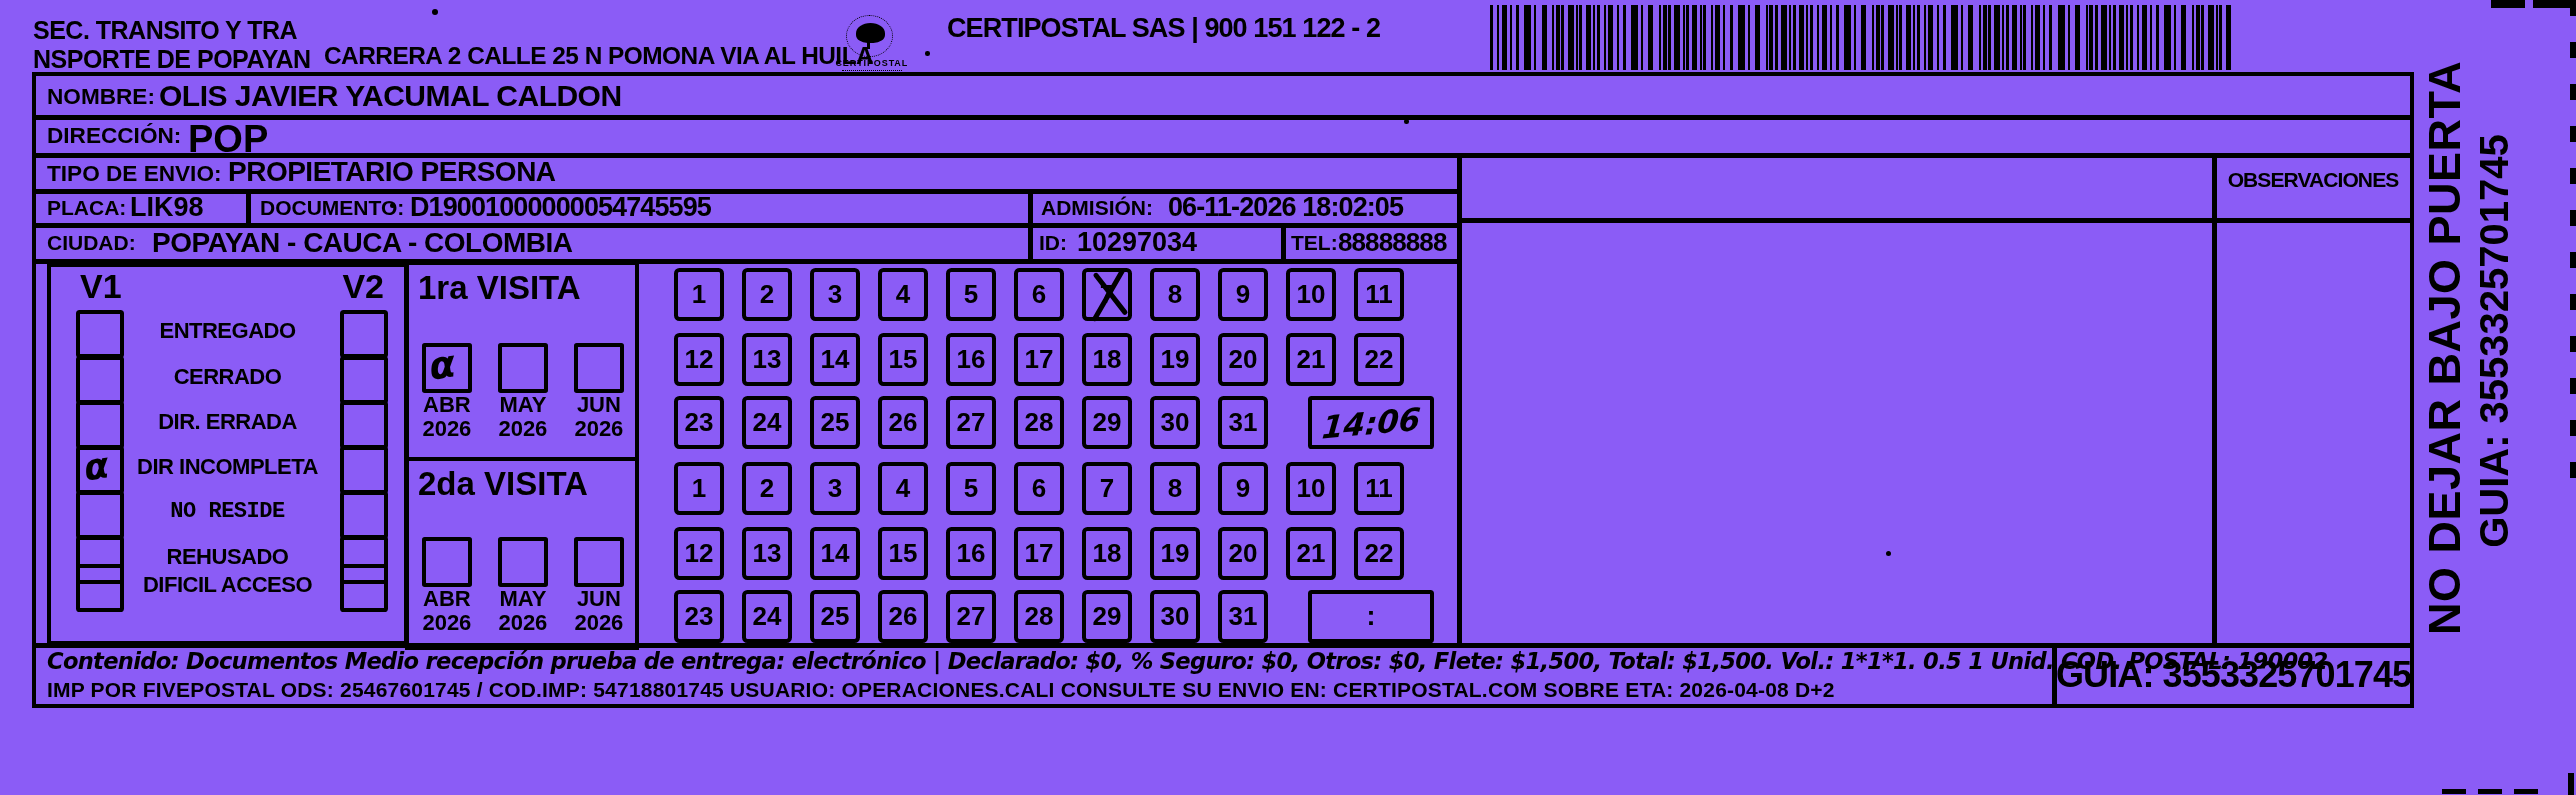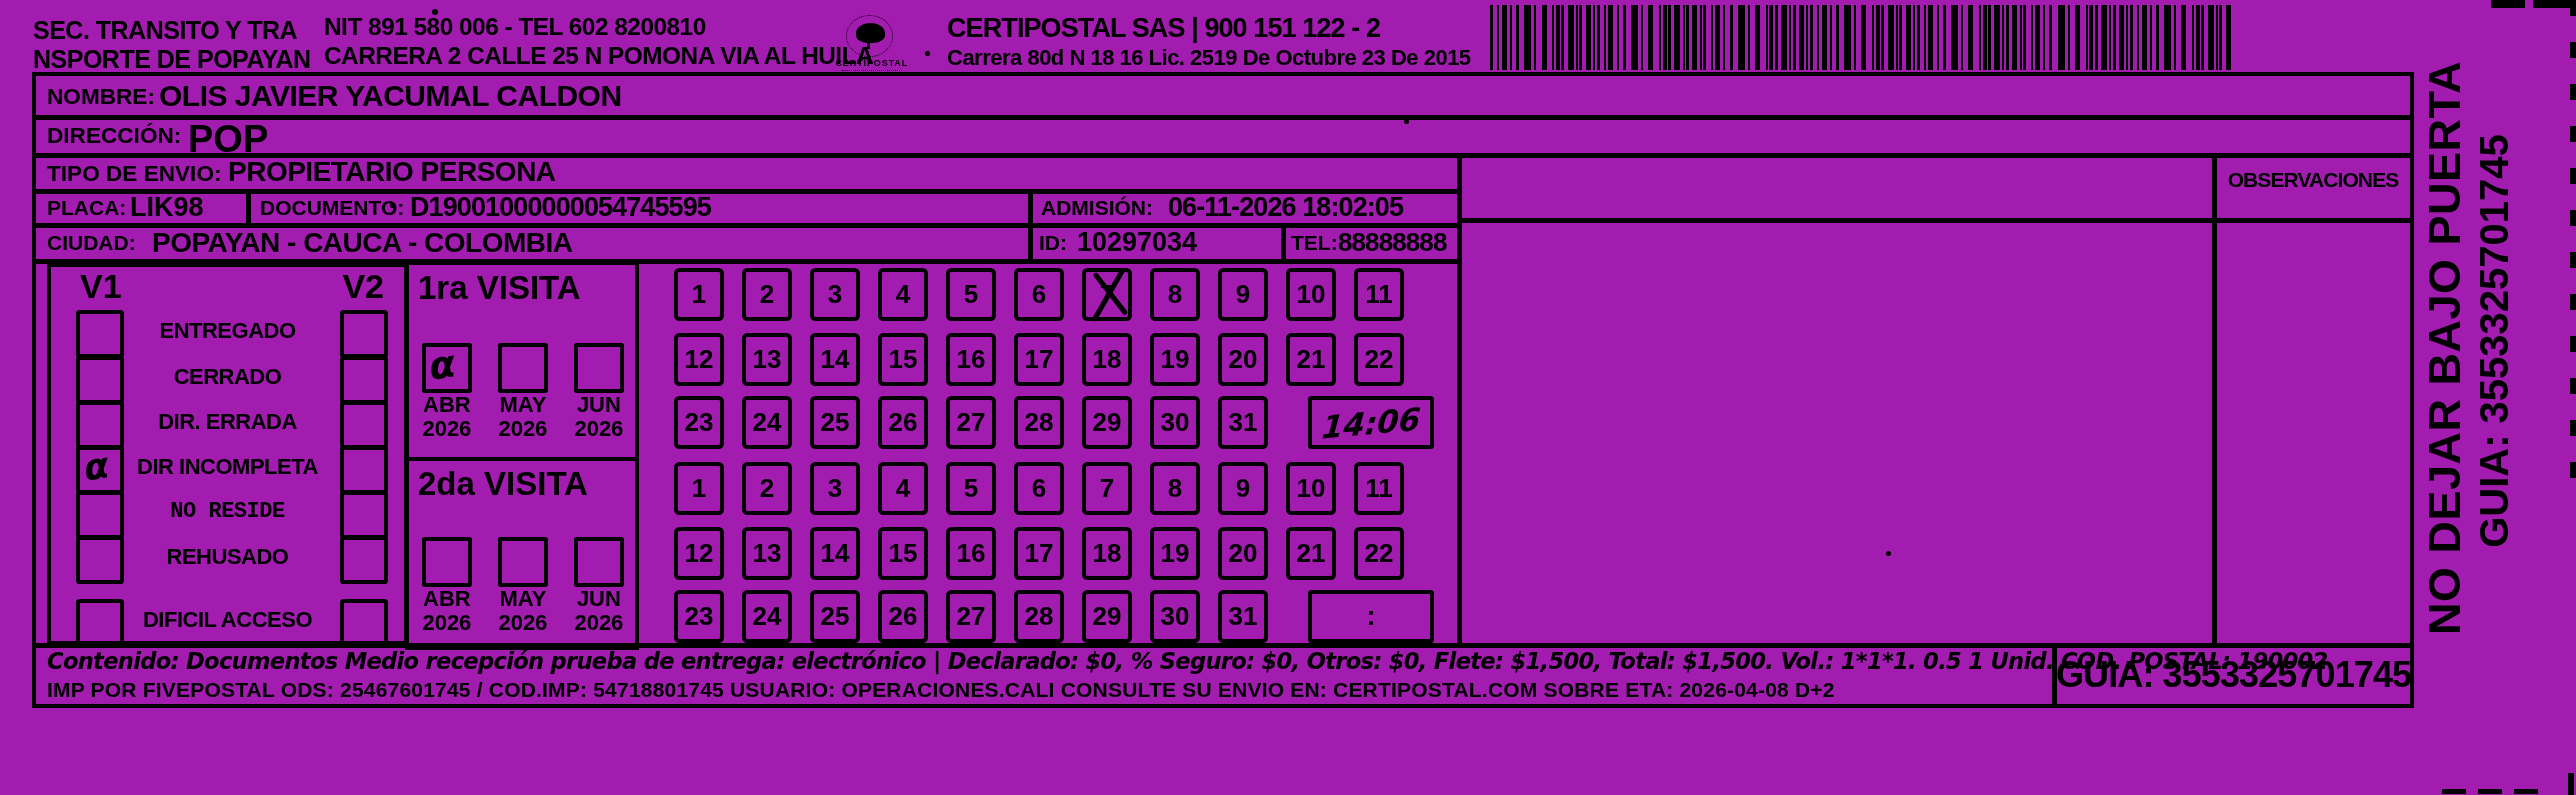--- a/index.html
+++ b/index.html
@@ -1,16 +1,16 @@
 <!DOCTYPE html>
 <html style="font-size:14.5px"><head>
 <meta charset="utf-8">
 <style>
   html,body{margin:0;padding:0;background:#fff;}
-  #page{position:relative;width:2576px;height:795px;background:#a21caf;overflow:hidden;
+  #page{position:relative;width:2576px;height:795px;background:#8b5cf6;overflow:hidden;
         font-family:"Liberation Sans","DejaVu Sans",sans-serif;color:#000;}
   .t{position:absolute;white-space:nowrap;color:#000;}
   .b{font-weight:bold;}
   .ln{position:absolute;background:#000;}
   
   .hdr-line{font-weight:bold;letter-spacing:-0.5px;}
   
   .logo{position:absolute;left:844px;top:14.5px;width:54px;height:56px;}
   .logo .ring{position:absolute;left:1.8px;top:0;width:45px;height:40px;border:1.8px dotted #000;border-radius:50%;}
   .logo .glyph{position:absolute;left:11.8px;top:8.1px;width:25px;height:16.3px;border:2.7px solid #000;border-radius:50% 50% 40% 40%;background:#000;}
@@ -60,33 +60,31 @@
   #corner-mark{position:absolute;left:2568px;top:773px;width:6.3px;height:22.6px;background:#000;}
 </style>
 </head>
 <body>
 
 <div id="page">
 
   <div class="t hdr-line" style="left:33px;top:16.3px;font-size:25px;">SEC. TRANSITO Y TRA</div>
   <div class="t hdr-line" style="left:33px;top:45px;font-size:25px;">NSPORTE DE POPAYAN</div>
 
-  <div class="t hdr-line" style="left:324px;top:12.7px;font-size:24.4px;">NIT 891 580 006 - TEL 602 8200810</div>
   <div class="t hdr-line" style="left:324px;top:42px;font-size:24.4px;">CARRERA 2 CALLE 25 N POMONA VIA AL HUILA</div>
 
   <div class="logo">
     <span class="ring"></span>
     <span class="glyph"></span>
     <span class="tail"></span>
     <span class="cap">CERTIPOSTAL</span>
     <span class="squig"></span>
   </div>
 
   <div class="t b" style="left:947px;top:12.7px;font-size:27px;letter-spacing:-0.9px;">CERTIPOSTAL SAS | 900 151 122 - 2</div>
-  <div class="t b" style="left:947px;top:45px;font-size:22px;letter-spacing:-0.5px;">Carrera 80d N 18 16  Lic. 2519 De Octubre 23 De 2015</div>
 
   <div id="barcode">
       <i style="left: 0px; width: 2.7px;"></i>
       <i style="left: 7.2px; width: 1.8px;"></i>
       <i style="left: 11.8px; width: 5.4px;"></i>
       <i style="left: 20px; width: 1.8px;"></i>
       <i style="left: 26px; width: 2.7px;"></i>
       <i style="left: 34px; width: 7.2px;"></i>
       <i style="left: 44px; width: 1.8px;"></i>
       <i style="left: 52px; width: 4.5px;"></i>
@@ -265,21 +263,21 @@
         <div class="srow" style="top: 224px; font-family: Liberation Mono, monospace;">
           <div class="lab">NO RESIDE</div>
           <div class="cb" style="left: 25px;"></div>
           <div class="cb" style="right: 16.3px;"></div>
         </div>
         <div class="srow" style="top: 269px;">
           <div class="lab">REHUSADO</div>
           <div class="cb" style="left: 25px;"></div>
           <div class="cb" style="right: 16.3px;"></div>
         </div>
-        <div class="srow" style="top: 332px;">
+        <div class="srow" style="top: 297px;">
           <div class="lab">DIFICIL ACCESO</div>
           <div class="cb" style="left: 25px;"></div>
           <div class="cb" style="right: 16.3px;"></div>
         </div>
       </div>
 
     <div class="panel" id="visit1-panel" style="left:369px;top:185px;width:226px;height:192px;">
       <div class="t b" style="left:9px;top:3.6px;font-size:33px;">1ra VISITA</div>
       <div id="visit1-months" style="position:absolute;left:5.4px;top:78px;display:flex;gap:11px;">
           <div class="mgroup">

